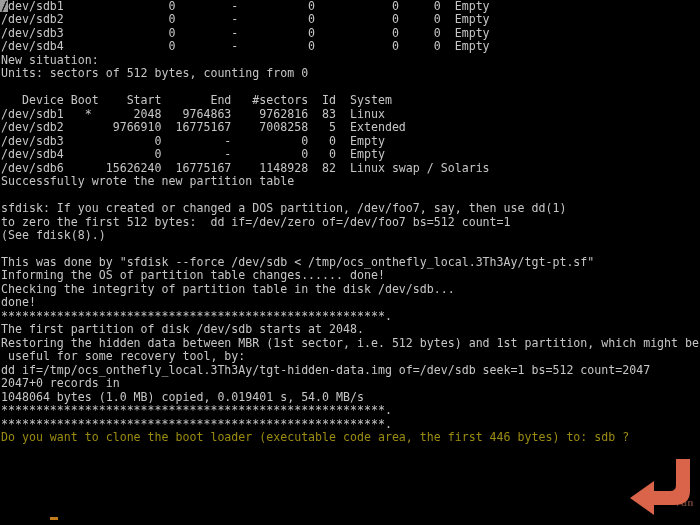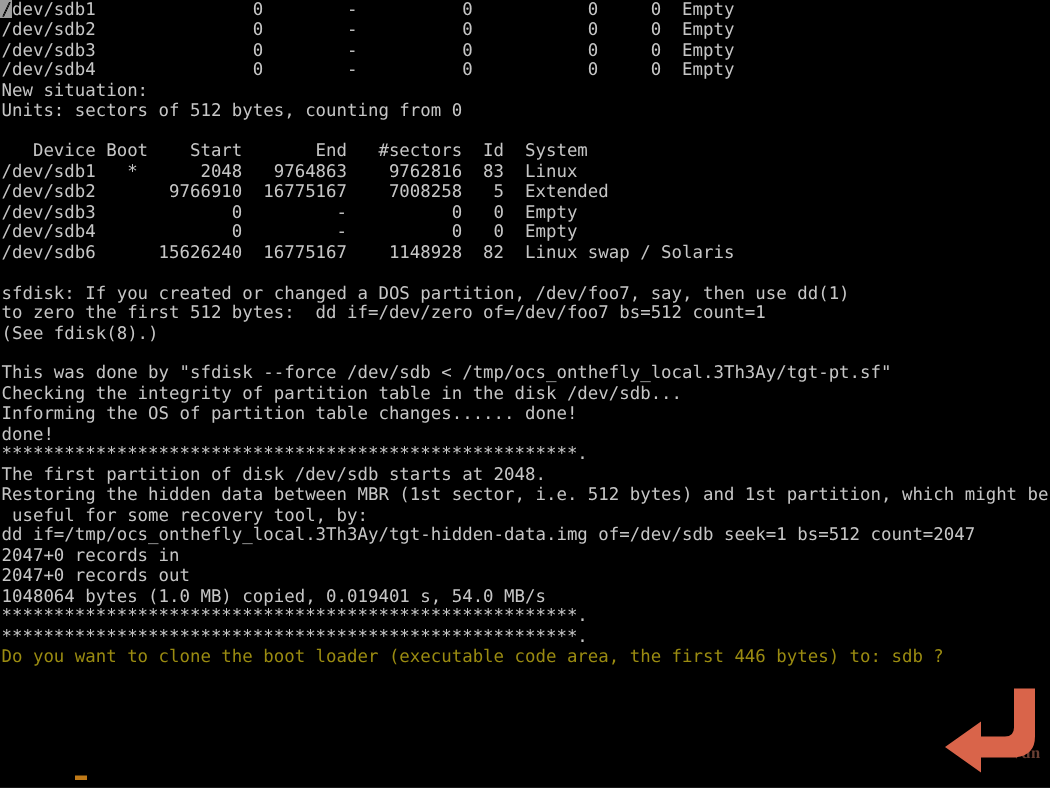--- a/index.html
+++ b/index.html
@@ -105,36 +105,36 @@
     <span class="line">/dev/sdb4               0        -          0           0     0  Empty</span>
     <span class="line">New situation:</span>
     <span class="line">Units: sectors of 512 bytes, counting from 0</span>
     <span class="line"></span>
     <span class="line">   Device Boot    Start       End   #sectors  Id  System</span>
     <span class="line">/dev/sdb1   *      2048   9764863    9762816  83  Linux</span>
     <span class="line">/dev/sdb2       9766910  16775167    7008258   5  Extended</span>
     <span class="line">/dev/sdb3             0         -          0   0  Empty</span>
     <span class="line">/dev/sdb4             0         -          0   0  Empty</span>
     <span class="line">/dev/sdb6      15626240  16775167    1148928  82  Linux swap / Solaris</span>
+    <span class="line">Successfully wrote the new partition table</span>
     <span class="line"></span>
     <span class="line">sfdisk: If you created or changed a DOS partition, /dev/foo7, say, then use dd(1)</span>
     <span class="line">to zero the first 512 bytes:  dd if=/dev/zero of=/dev/foo7 bs=512 count=1</span>
     <span class="line">(See fdisk(8).)</span>
     <span class="line"></span>
     <span class="line">This was done by "sfdisk --force /dev/sdb &lt; /tmp/ocs_onthefly_local.3Th3Ay/tgt-pt.sf"</span>
+    <span class="line">Informing the OS of partition table changes...... done!</span>
     <span class="line">Checking the integrity of partition table in the disk /dev/sdb...</span>
-    <span class="line">Informing the OS of partition table changes...... done!</span>
     <span class="line">done!</span>
     <span class="line stars">*******************************************************.</span>
     <span class="line">The first partition of disk /dev/sdb starts at 2048.</span>
     <span class="line">Restoring the hidden data between MBR (1st sector, i.e. 512 bytes) and 1st partition, which might be</span>
     <span class="line"> useful for some recovery tool, by:</span>
     <span class="line">dd if=/tmp/ocs_onthefly_local.3Th3Ay/tgt-hidden-data.img of=/dev/sdb seek=1 bs=512 count=2047</span>
     <span class="line">2047+0 records in</span>
-    <span class="line">2047+0 records out</span>
     <span class="line">1048064 bytes (1.0 MB) copied, 0.019401 s, 54.0 MB/s</span>
     <span class="line stars">*******************************************************.</span>
     <span class="line stars">*******************************************************.</span>
     <span class="line yellow">Do you want to clone the boot loader (executable code area, the first 446 bytes) to: sdb ?</span>
   </div>
 
   <div class="block-cursor"></div>
   <div class="input-cursor"></div>
 
   <div class="watermark">vdn</div>

